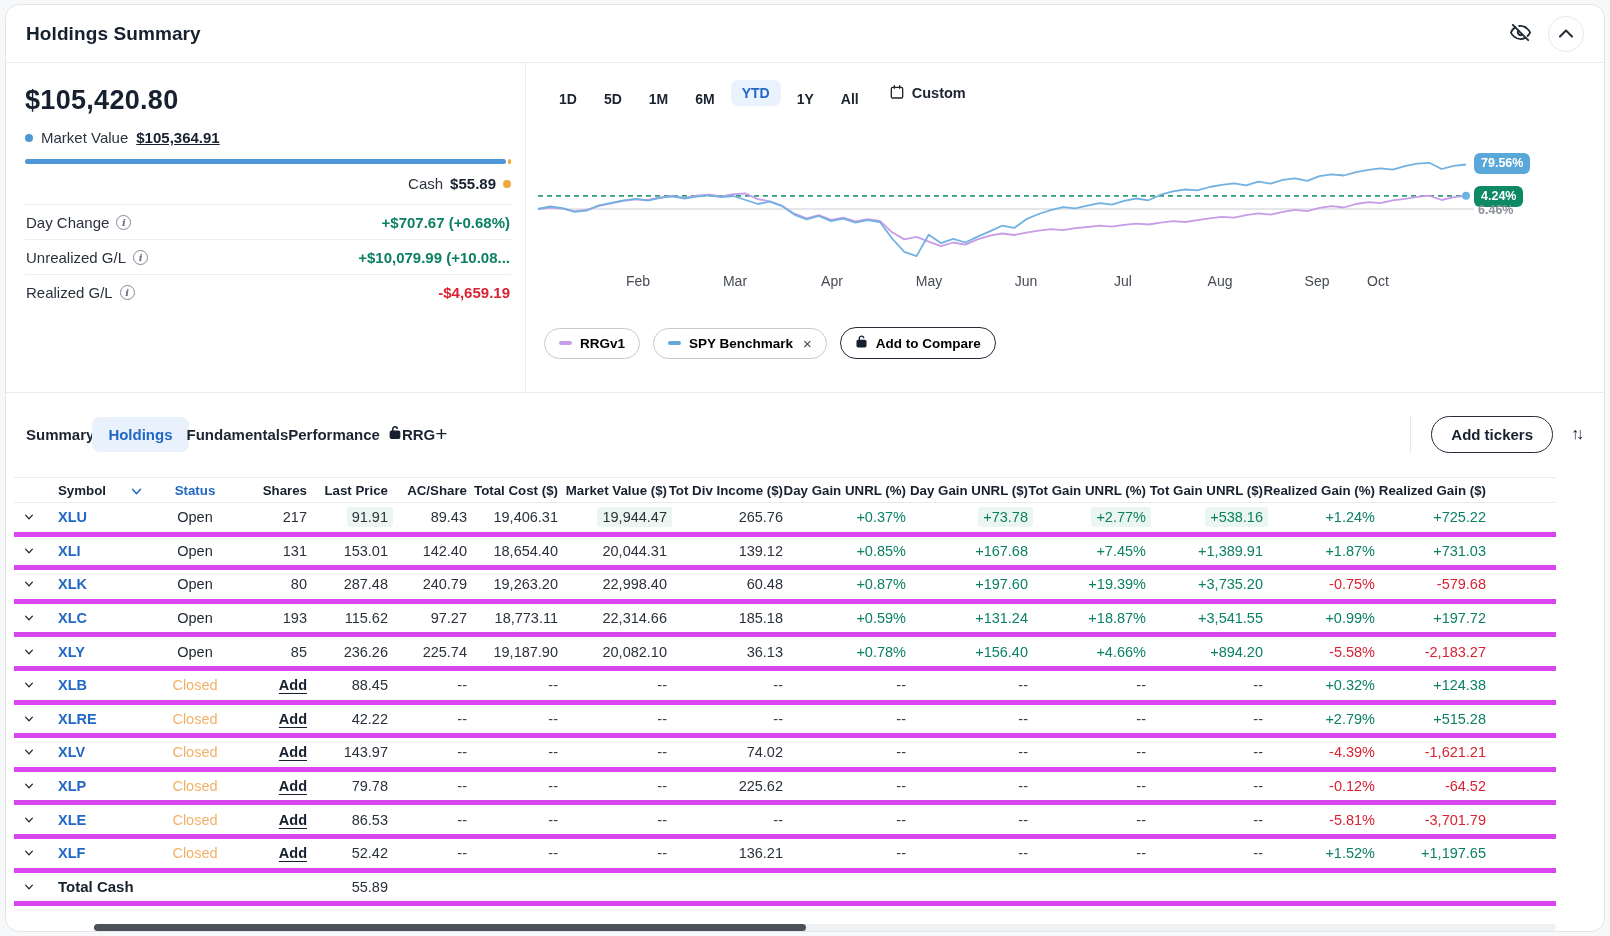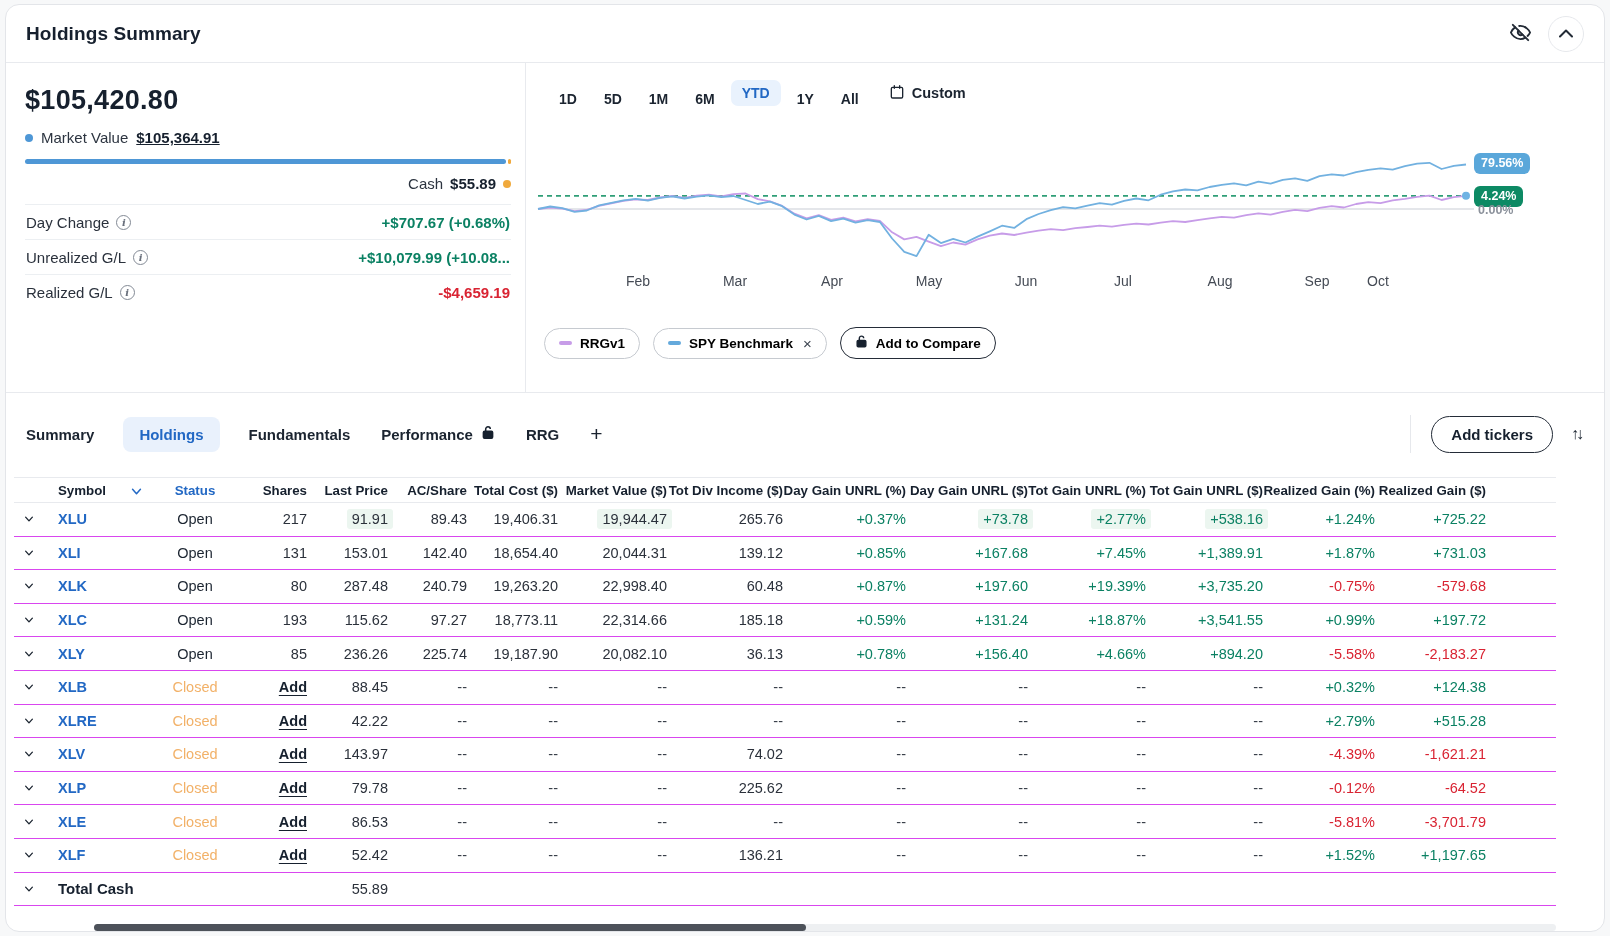--- a/index.html
+++ b/index.html
@@ -81,21 +81,21 @@
   .legend-row { display: flex; align-items: center; gap: 13px; padding-left: 18px; margin-top: 14px; }
   .legend-chip {
     display: flex; align-items: center; gap: 8px; border: 1px solid #c6cad0; border-radius: 17px;
     padding: 6px 14px; font-size: 13.5px; font-weight: 700; background: #fff; cursor: pointer;
   }
   .legend-dash { width: 13px; height: 4px; border-radius: 2px; }
   .chip-close { color: #3c4450; font-size: 15px; font-weight: 400; margin-left: 2px; cursor: pointer; }
   .add-compare { border: 1.5px solid #242c38; gap: 8px; }
   
   .tabs-row { display: flex; align-items: center; padding: 22px 20px 24px 20px; }
-  .tabs { display: flex; align-items: center; gap: 31px; }
+  .tabs { display: flex; align-items: center; }
   .tab { font-size: 15px; font-weight: 700; color: #1b2430; cursor: pointer; display: flex; align-items: center; gap: 8px; }
   .tab.active { color: #2268c4; background: #e9f1fc; padding: 9px 16px; border-radius: 8px; margin: -9px -2px; }
   .tab-plus { font-size: 21px; font-weight: 400; color: #1b2430; cursor: pointer; }
   .right-controls { margin-left: auto; display: flex; align-items: center; gap: 18px; }
   .v-divider { width: 1px; height: 38px; background: #e6e8ec; margin-right: 2px; }
   .add-tickers {
     border: 1.5px solid #242c38; background: #fff; border-radius: 20px;
     padding: 9px 19px; font-size: 15px; font-weight: 700; color: #16202e;
     font-family: "Liberation Sans", sans-serif; cursor: pointer;
   }
@@ -103,21 +103,21 @@
   
   .htable { margin-left: 8px; width: 1542px; border-top: 1px solid #e8eaee; }
   .trow {
     display: grid;
     grid-template-columns: 30px 106px 90px 67px 81px 79px 91px 109px 116px 123px 122px 118px 117px 112px 111px;
     padding-right: 0; align-items: center;
   }
   .thead-row { height: 25px; border-bottom: 1px solid #e8eaee; }
   .th { font-size: 13.3px; font-weight: 700; color: #16202e; white-space: nowrap; }
   .th.blue { color: #2268c4; }
-  .data-row { height: 33.6px; border-bottom: 1px solid #d946ef; font-size: 14.5px; }
+  .data-row { height: 33.6px; border-bottom: 5px solid #d946ef; font-size: 14.5px; }
   .cell { white-space: nowrap; }
   .al-left { text-align: left; }
   .al-center { text-align: center; }
   .al-right { text-align: right; }
   .expander { display: flex; justify-content: center; align-items: center; cursor: pointer; }
   .sym-link { color: #2268c4; font-weight: 700; cursor: pointer; padding-left: 14px; }
   .sym-total { font-weight: 700; color: #16202e; padding-left: 14px; font-size: 15px; }
   .th-symbol { display: inline-flex; align-items: center; gap: 25px; padding-left: 14px; text-align: center; }
   .status-open { color: #1b2430; }
   .status-closed { color: #f2b168; }
@@ -231,21 +231,21 @@
       <div class="plot">
         <svg class="lines" id="chart-svg" width="1030" height="200">
             <line x1="12" y1="96" x2="948" y2="96" stroke="#e4e6ea" stroke-width="2"></line>
             <line x1="12" y1="82.856" x2="940" y2="82.856" stroke="#2f9e77" stroke-width="1.6" stroke-dasharray="5 4"></line>
             <polyline points="12.0,96.0 24.2,94.5 36.4,95.7 48.6,98.2 60.8,96.9 73.1,92.9 85.3,90.4 97.5,87.9 109.7,86.4 121.9,87.0 134.1,84.5 146.3,83.0 158.5,84.8 170.7,82.7 182.9,81.7 195.2,83.3 207.4,81.1 219.6,80.5 231.8,86.1 244.0,88.3 256.2,92.9 268.4,100.7 280.6,105.3 292.8,102.2 305.1,106.8 317.3,104.7 329.5,108.4 341.7,106.2 353.9,107.8 366.1,119.3 378.3,126.4 390.5,123.9 402.7,128.6 414.9,133.2 427.2,129.5 439.4,131.7 451.6,126.4 463.8,122.7 476.0,120.5 488.2,122.0 500.4,119.6 512.6,117.7 524.8,116.2 537.1,117.1 549.3,115.2 561.5,114.0 573.7,112.7 585.9,113.7 598.1,111.8 610.3,110.6 622.5,111.5 634.7,109.6 646.9,108.1 659.2,109.0 671.4,107.2 683.6,105.3 695.8,103.8 708.0,104.7 720.2,102.2 732.4,100.3 744.6,101.6 756.8,98.8 769.1,96.9 781.3,98.2 793.5,94.8 805.7,93.2 817.9,94.5 830.1,91.0 842.3,89.2 854.5,90.1 866.7,87.3 878.9,85.8 891.2,83.9 903.4,82.7 915.6,87.0 927.8,84.2 940.0,82.9" fill="none" stroke="#c79ce8" stroke-width="1.8" stroke-linejoin="round"></polyline>
             <polyline points="12.0,96.0 24.2,93.5 36.4,95.1 48.6,98.8 60.8,97.5 73.1,92.3 85.3,89.8 97.5,87.3 109.7,85.8 121.9,87.6 134.1,84.8 146.3,83.3 158.5,85.5 170.7,83.6 182.9,82.4 195.2,84.2 207.4,83.0 219.6,87.0 231.8,91.0 244.0,88.6 256.2,93.2 268.4,101.6 280.6,106.5 292.8,102.8 305.1,108.1 317.3,105.6 329.5,109.6 341.7,107.2 353.9,109.0 366.1,125.5 378.3,138.8 390.5,143.1 402.7,121.7 414.9,130.1 427.2,125.8 439.4,129.5 451.6,123.6 463.8,118.3 476.0,112.7 488.2,114.9 500.4,106.2 512.6,101.0 524.8,97.2 537.1,94.1 549.3,95.4 561.5,92.6 573.7,90.1 585.9,91.7 598.1,87.9 610.3,85.5 622.5,87.3 634.7,81.7 646.9,78.3 659.2,76.5 671.4,77.4 683.6,74.0 695.8,71.8 708.0,70.3 720.2,72.4 732.4,68.7 744.6,70.6 756.8,66.9 769.1,65.3 781.3,67.8 793.5,63.1 805.7,61.3 817.9,62.5 830.1,59.1 842.3,56.9 854.5,55.4 866.7,56.6 878.9,53.2 891.2,50.7 903.4,49.8 915.6,56.0 927.8,52.9 940.0,51.5" fill="none" stroke="#72b1e0" stroke-width="1.8" stroke-linejoin="round"></polyline>
             <circle cx="940" cy="82.856" r="4" fill="#6fb3e3"></circle>
           </svg>
         <div class="end-badge badge-spy" id="badge-spy" style="top: 40.453px;">79.56%</div>
         <div class="end-badge badge-rrg" id="badge-rrg" style="top: 72.856px;">4.24%</div>
-        <div class="zero-label" id="zero-label" style="top: 90px;">0.00%</div>
+        <div class="zero-label" id="zero-label" style="top: 90px;">6.46%</div>
         <div class="months-row">
             <span class="month-label" style="left: 112px;">Feb</span>
             <span class="month-label" style="left: 209px;">Mar</span>
             <span class="month-label" style="left: 306px;">Apr</span>
             <span class="month-label" style="left: 403px;">May</span>
             <span class="month-label" style="left: 500px;">Jun</span>
             <span class="month-label" style="left: 597px;">Jul</span>
             <span class="month-label" style="left: 694px;">Aug</span>
             <span class="month-label" style="left: 791px;">Sep</span>
             <span class="month-label" style="left: 852px;">Oct</span>

